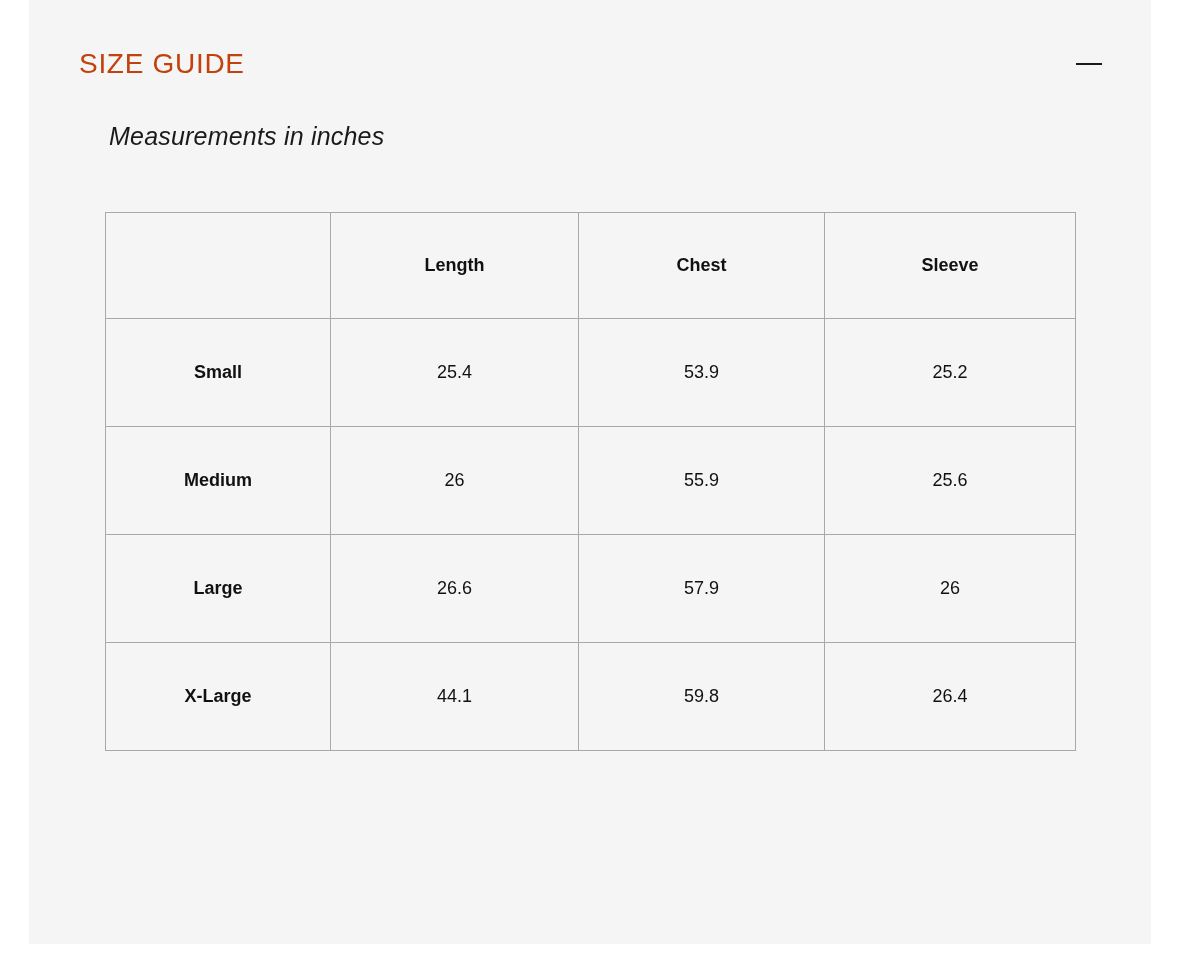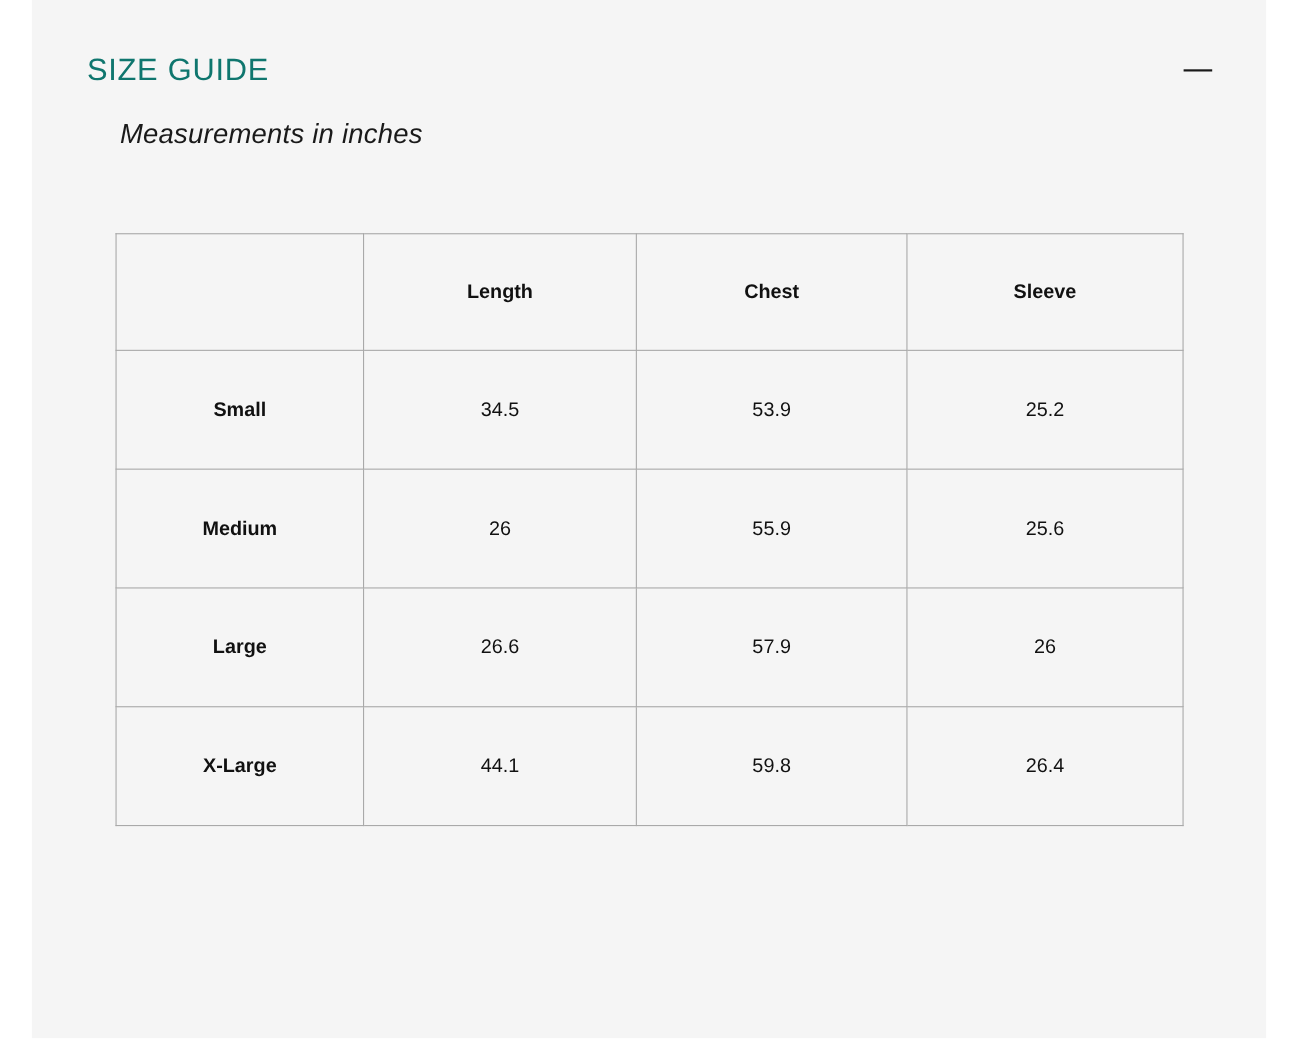--- a/index.html
+++ b/index.html
@@ -30,21 +30,21 @@
     width: 1030px;
     height: 48px;
     display: flex;
     align-items: center;
     justify-content: space-between;
   }
   .panel-title {
     font-size: 28px;
     letter-spacing: 0.7px;
     font-weight: 400;
-    color: #0f766e;
+    color: #c2410c;
     line-height: 1;
   }
   .collapse-btn {
     width: 40px;
     height: 40px;
     display: flex;
     align-items: center;
     justify-content: center;
     background: transparent;
     border: none;
@@ -53,21 +53,21 @@
   }
   .collapse-btn .bar {
     display: block;
     width: 26px;
     height: 2px;
     background: #1a1a1a;
   }
   .subtitle {
     position: absolute;
     left: 80px;
-    top: 108px;
+    top: 122px;
     font-size: 25px;
     font-style: italic;
     color: #1a1a1a;
     letter-spacing: 0.2px;
   }
   .table-wrap {
     position: absolute;
     left: 76px;
     top: 212px;
     width: 970px;
@@ -161,21 +161,21 @@
         <tr>
           <th class="corner-cell"></th>
           <th>Length</th>
           <th>Chest</th>
           <th>Sleeve</th>
         </tr>
       </thead>
       <tbody>
         <tr>
           <td class="rowhead">Small</td>
-          <td class="value">34.5</td>
+          <td class="value">25.4</td>
           <td class="value">53.9</td>
           <td class="value">25.2</td>
         </tr>
         <tr>
           <td class="rowhead">Medium</td>
           <td class="value">26</td>
           <td class="value">55.9</td>
           <td class="value">25.6</td>
         </tr>
         <tr>

